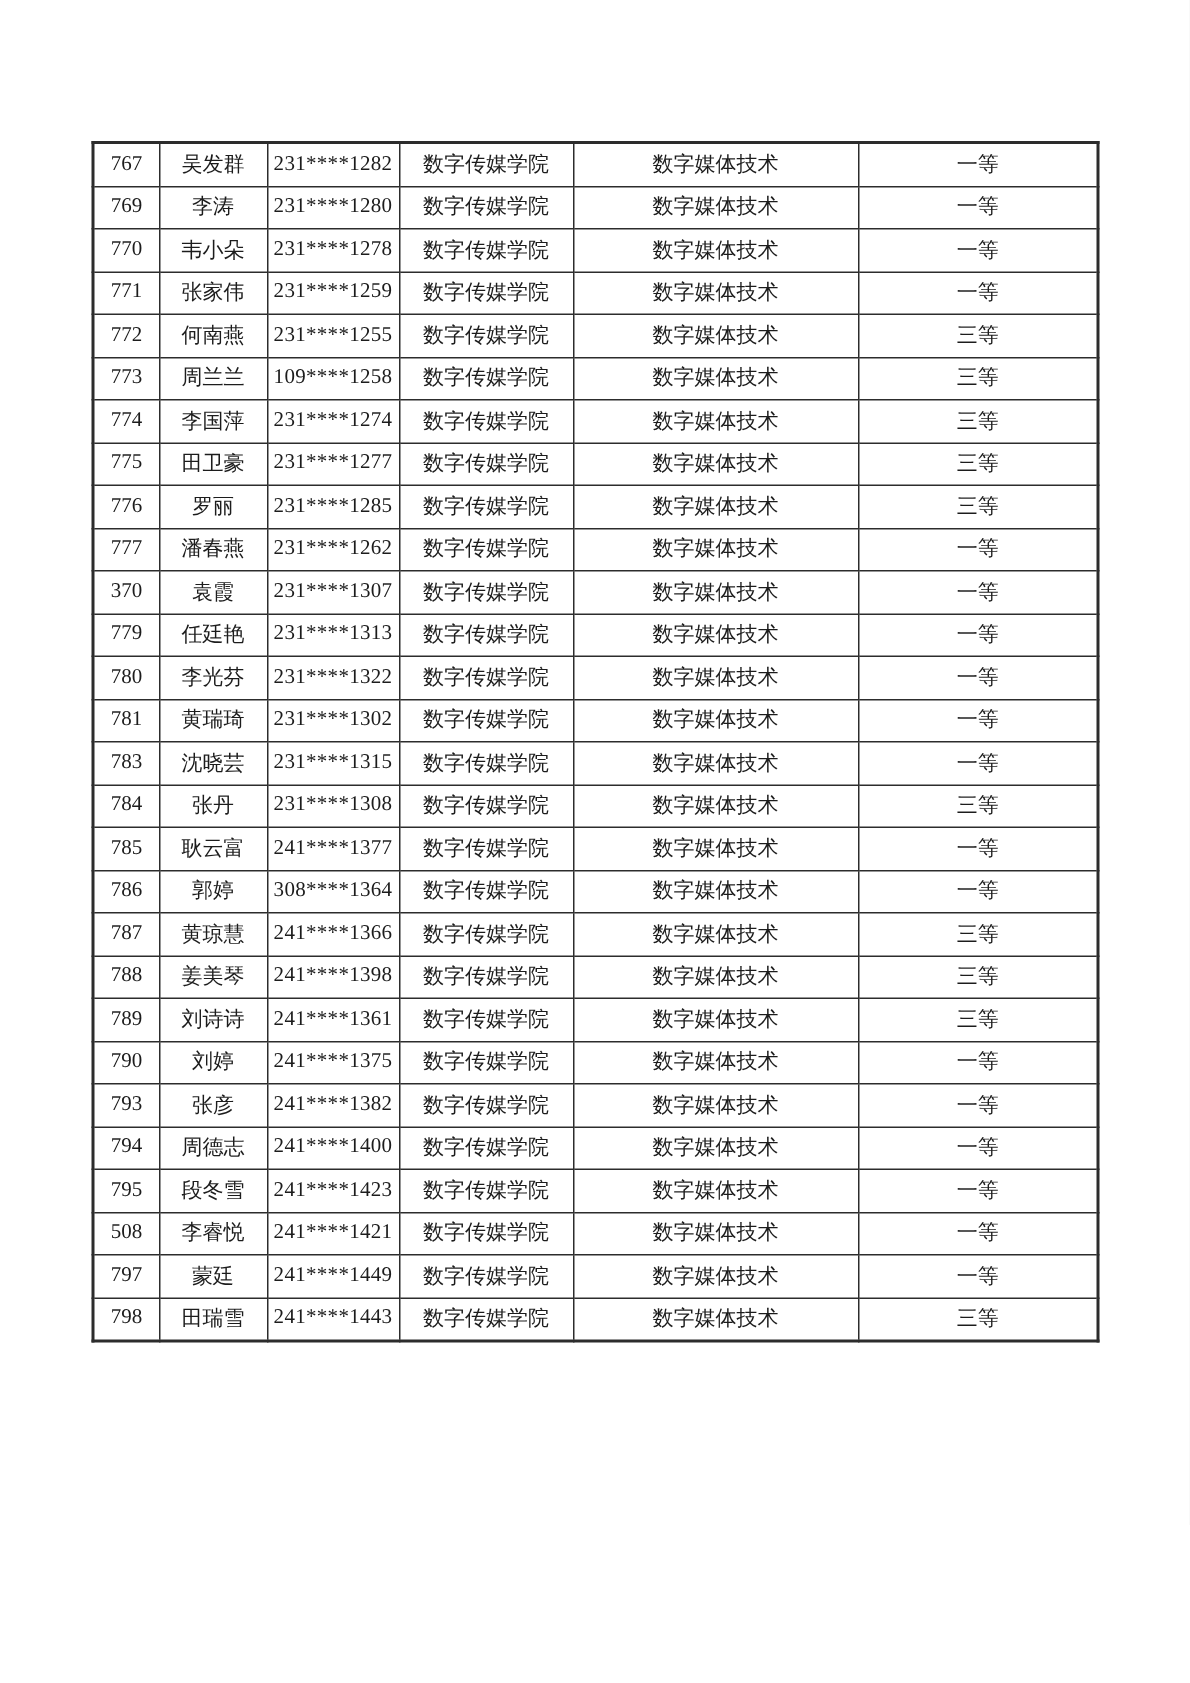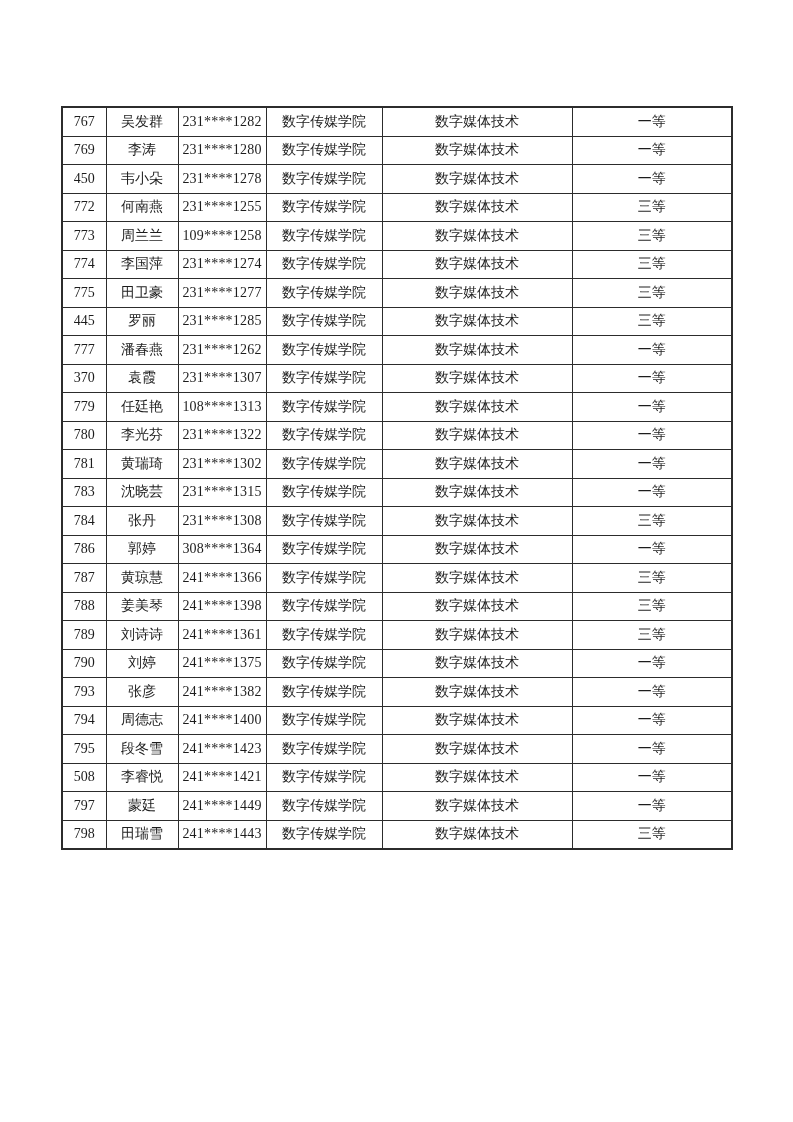--- a/index.html
+++ b/index.html
@@ -20,21 +20,20 @@
     overflow: hidden;
   }
   table.award-table {
     position: absolute;
     left: 61px;
     top: 94px;
     width: 670px;
     border-collapse: collapse;
     table-layout: fixed;
     border: 2px solid #2c2c2c;
-    margin-top: 12px;
   }
   table.award-table td {
     border: 1px solid #2c2c2c;
     text-align: center;
     vertical-align: middle;
     height: 27.5px;
     font-size: 14px;
     color: #1c1c1c;
     padding: 0 2px;
     overflow: hidden;
@@ -67,23 +66,31 @@
         </tr>
         <tr>
           <td class="cell-serial">769</td>
           <td class="cell-name">李涛</td>
           <td class="cell-student-id">231****1280</td>
           <td class="cell-college">数字传媒学院</td>
           <td class="cell-major">数字媒体技术</td>
           <td class="cell-award">一等</td>
         </tr>
         <tr>
-          <td class="cell-serial">450</td>
+          <td class="cell-serial">770</td>
           <td class="cell-name">韦小朵</td>
           <td class="cell-student-id">231****1278</td>
+          <td class="cell-college">数字传媒学院</td>
+          <td class="cell-major">数字媒体技术</td>
+          <td class="cell-award">一等</td>
+        </tr>
+        <tr>
+          <td class="cell-serial">771</td>
+          <td class="cell-name">张家伟</td>
+          <td class="cell-student-id">231****1259</td>
           <td class="cell-college">数字传媒学院</td>
           <td class="cell-major">数字媒体技术</td>
           <td class="cell-award">一等</td>
         </tr>
         <tr>
           <td class="cell-serial">772</td>
           <td class="cell-name">何南燕</td>
           <td class="cell-student-id">231****1255</td>
           <td class="cell-college">数字传媒学院</td>
           <td class="cell-major">数字媒体技术</td>
@@ -107,21 +114,21 @@
         </tr>
         <tr>
           <td class="cell-serial">775</td>
           <td class="cell-name">田卫豪</td>
           <td class="cell-student-id">231****1277</td>
           <td class="cell-college">数字传媒学院</td>
           <td class="cell-major">数字媒体技术</td>
           <td class="cell-award">三等</td>
         </tr>
         <tr>
-          <td class="cell-serial">445</td>
+          <td class="cell-serial">776</td>
           <td class="cell-name">罗丽</td>
           <td class="cell-student-id">231****1285</td>
           <td class="cell-college">数字传媒学院</td>
           <td class="cell-major">数字媒体技术</td>
           <td class="cell-award">三等</td>
         </tr>
         <tr>
           <td class="cell-serial">777</td>
           <td class="cell-name">潘春燕</td>
           <td class="cell-student-id">231****1262</td>
@@ -133,21 +140,21 @@
           <td class="cell-serial">370</td>
           <td class="cell-name">袁霞</td>
           <td class="cell-student-id">231****1307</td>
           <td class="cell-college">数字传媒学院</td>
           <td class="cell-major">数字媒体技术</td>
           <td class="cell-award">一等</td>
         </tr>
         <tr>
           <td class="cell-serial">779</td>
           <td class="cell-name">任廷艳</td>
-          <td class="cell-student-id">108****1313</td>
+          <td class="cell-student-id">231****1313</td>
           <td class="cell-college">数字传媒学院</td>
           <td class="cell-major">数字媒体技术</td>
           <td class="cell-award">一等</td>
         </tr>
         <tr>
           <td class="cell-serial">780</td>
           <td class="cell-name">李光芬</td>
           <td class="cell-student-id">231****1322</td>
           <td class="cell-college">数字传媒学院</td>
           <td class="cell-major">数字媒体技术</td>
@@ -169,20 +176,28 @@
           <td class="cell-major">数字媒体技术</td>
           <td class="cell-award">一等</td>
         </tr>
         <tr>
           <td class="cell-serial">784</td>
           <td class="cell-name">张丹</td>
           <td class="cell-student-id">231****1308</td>
           <td class="cell-college">数字传媒学院</td>
           <td class="cell-major">数字媒体技术</td>
           <td class="cell-award">三等</td>
+        </tr>
+        <tr>
+          <td class="cell-serial">785</td>
+          <td class="cell-name">耿云富</td>
+          <td class="cell-student-id">241****1377</td>
+          <td class="cell-college">数字传媒学院</td>
+          <td class="cell-major">数字媒体技术</td>
+          <td class="cell-award">一等</td>
         </tr>
         <tr>
           <td class="cell-serial">786</td>
           <td class="cell-name">郭婷</td>
           <td class="cell-student-id">308****1364</td>
           <td class="cell-college">数字传媒学院</td>
           <td class="cell-major">数字媒体技术</td>
           <td class="cell-award">一等</td>
         </tr>
         <tr>

